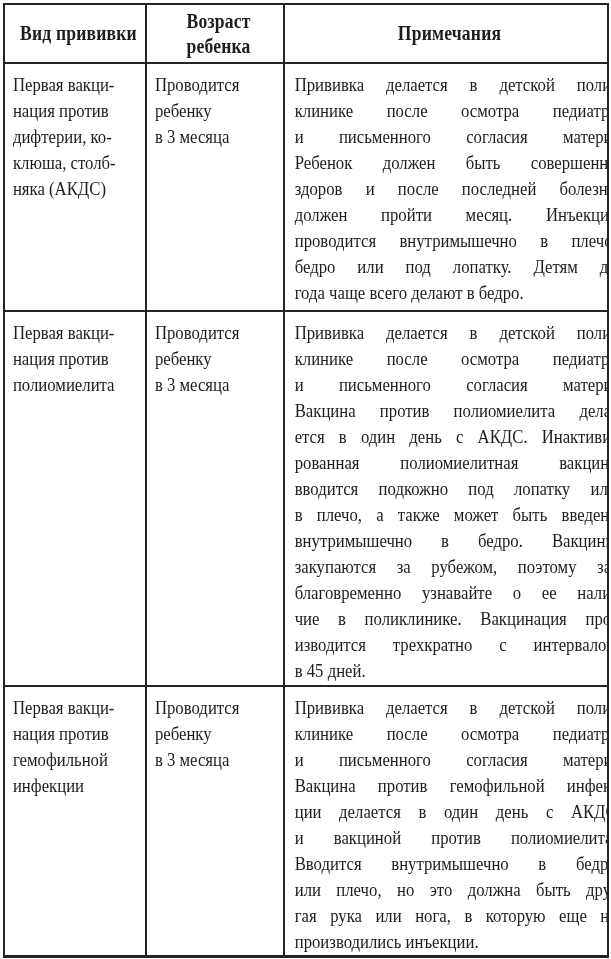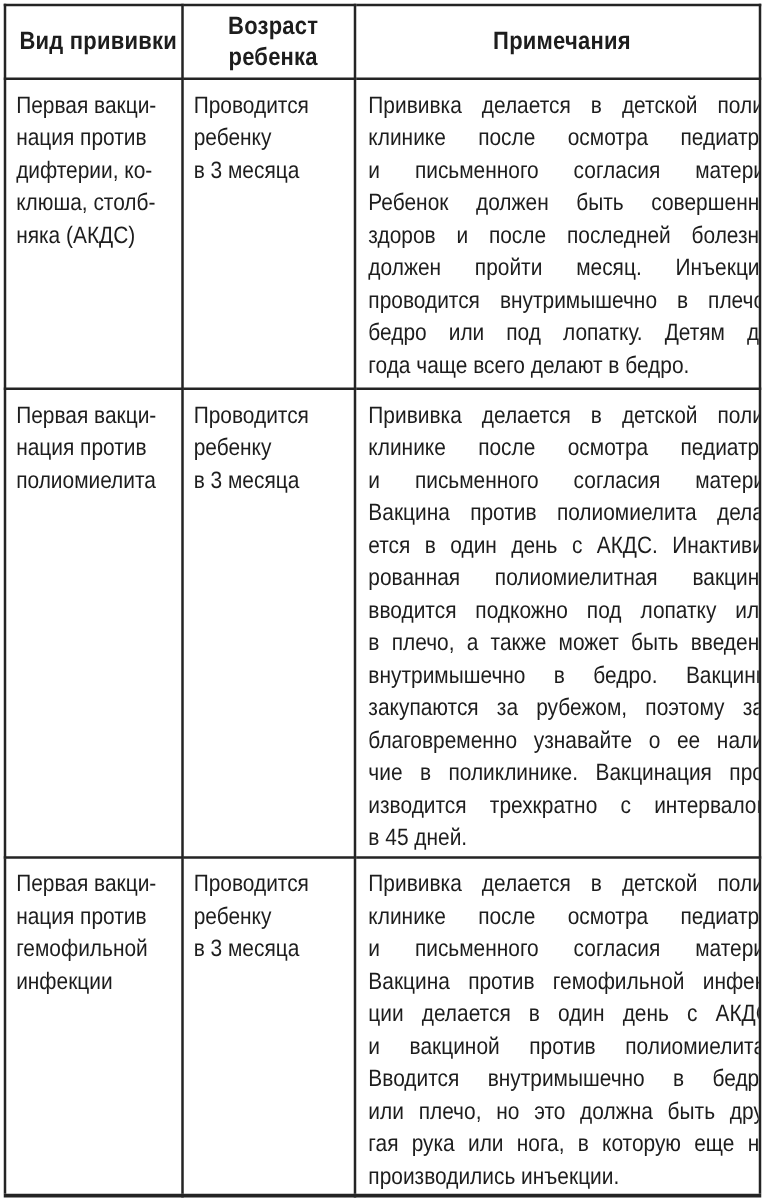--- a/index.html
+++ b/index.html
@@ -14,20 +14,21 @@
   }
   .page {
     padding: 3px 0 0 3px;
   }
   table.vaccine-table {
     border-collapse: collapse;
     table-layout: fixed;
     width: 604px;
     border: 2px solid #242424;
     border-bottom-width: 3px;
+    font-family: Liberation Serif, serif;
   }
   .vaccine-table th,
   .vaccine-table td {
     border: 2px solid #242424;
     vertical-align: top;
     padding: 0;
     overflow: hidden;
     background: #ffffff;
   }
   .vaccine-table th {

